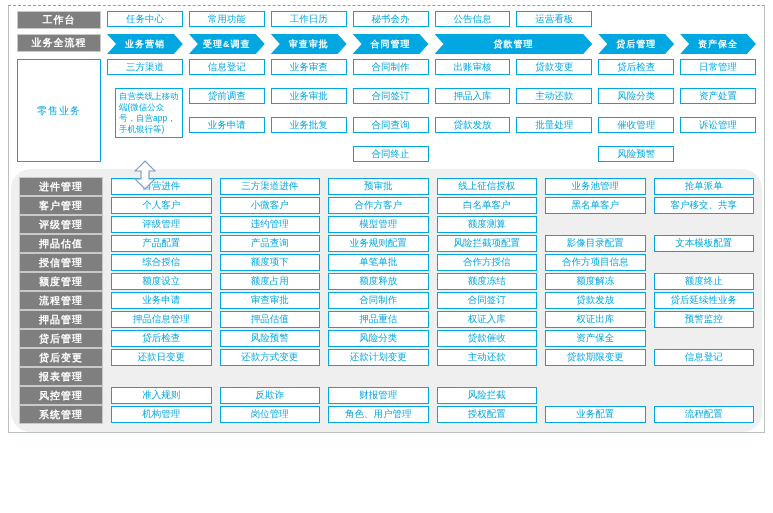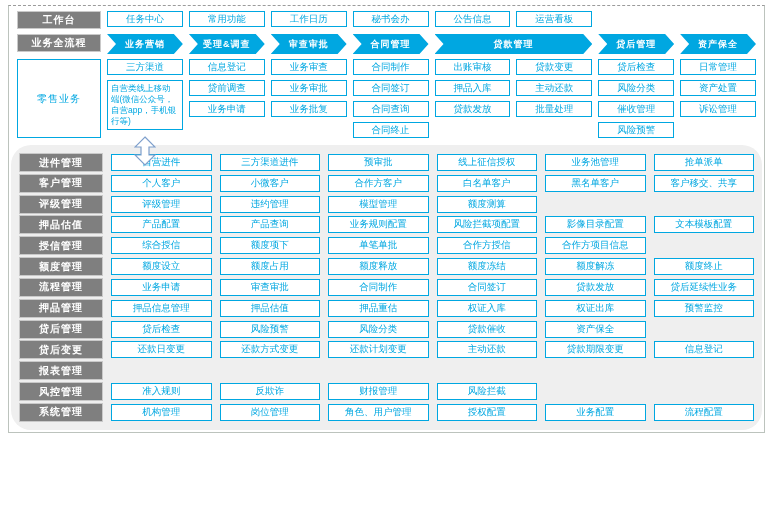--- a/index.html
+++ b/index.html
@@ -21,24 +21,24 @@
   .tile{background:#fff;border:1px solid var(--accent);color:var(--accent);
         font-size:9.5px;display:flex;align-items:center;justify-content:center;
         height:16px;box-sizing:border-box;white-space:nowrap;overflow:hidden;}
   .chevron{height:20px;background:var(--accent);color:#fff;font-size:9px;font-weight:bold;
            display:flex;align-items:center;justify-content:center;letter-spacing:1px;
            clip-path:polygon(0 0,calc(100% - 9px) 0,100% 50%,calc(100% - 9px) 100%,0 100%,9px 50%);
            padding:0 10px;}
   .retail-box{border:1px solid var(--accent);color:var(--accent);font-weight:normal;
               font-size:10px;display:flex;align-items:center;justify-content:center;
               background:#fff;letter-spacing:1px;}
-  .col-stack{display:flex;flex-direction:column;gap:5px;position:relative;}
+  .col-stack{display:flex;flex-direction:column;gap:13px;position:relative;}
   .tile.tall{height:auto;min-height:40px;white-space:normal;text-align:left;
              justify-content:flex-start;align-items:flex-start;padding:2px 3px;
-             font-size:8.5px;line-height:1.3;}
+             font-size:8.5px;line-height:1.3;margin-left:8px;}
   .connector{position:absolute;left:50%;transform:translateX(-50%);bottom:-28px;z-index:5;}
   .bottom{flex:1;background:var(--bg-gray);margin:0 2px 2px 2px;padding:8px;
           display:flex;flex-direction:column;justify-content:space-between;border-radius:20px;}
   .grid6{display:grid;grid-template-columns:84px repeat(6,1fr);column-gap:8px;align-items:center;}
   .grid6 .gray-label{height:19px;}
   .grid6 .tile{height:17px;}
 </style>
 </head>
 <body>
 

